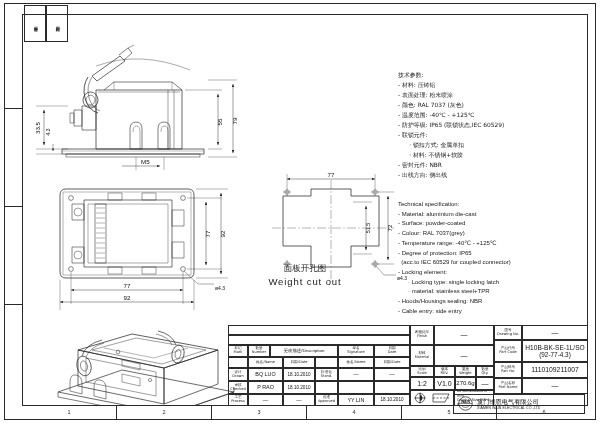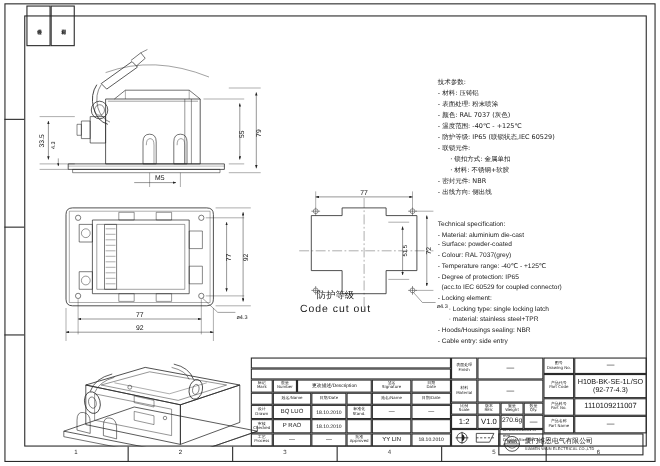--- a/index.html
+++ b/index.html
@@ -301,22 +301,22 @@
 <span>- Colour: RAL 7037(grey)</span>
 <span>- Temperature range: -40℃ - +125℃</span>
 <span>- Degree of protection: IP65</span>
 <span>  (acc.to IEC 60529 for coupled connector)</span>
 <span>- Locking element:</span>
 <span>      · Locking type: single locking latch</span>
 <span>      · material: stainless steel+TPR</span>
 <span>- Hoods/Housings sealing: NBR</span>
 <span>- Cable entry: side entry</span></div>
 
-  <div class="cutlabel" id="cut-cn">防护等级</div>
-  <div class="cutlabel" id="cut-en">Code cut out</div>
+  <div class="cutlabel" id="cut-cn">面板开孔图</div>
+  <div class="cutlabel" id="cut-en">Weight cut out</div>
 
   <div id="tb">
 
     <div class="cell bx" style="left:0;top:0;width:182px;height:10px;"></div>
     <div class="cell bx" style="left:0;top:10px;width:182px;height:10px;"></div>
 
     <div class="cell bx" style="left:0;top:20px;width:20px;height:12px;">
       <div class="ctr">
           <span class="lab" style="white-space:pre-line">标记
 Mark</span>

